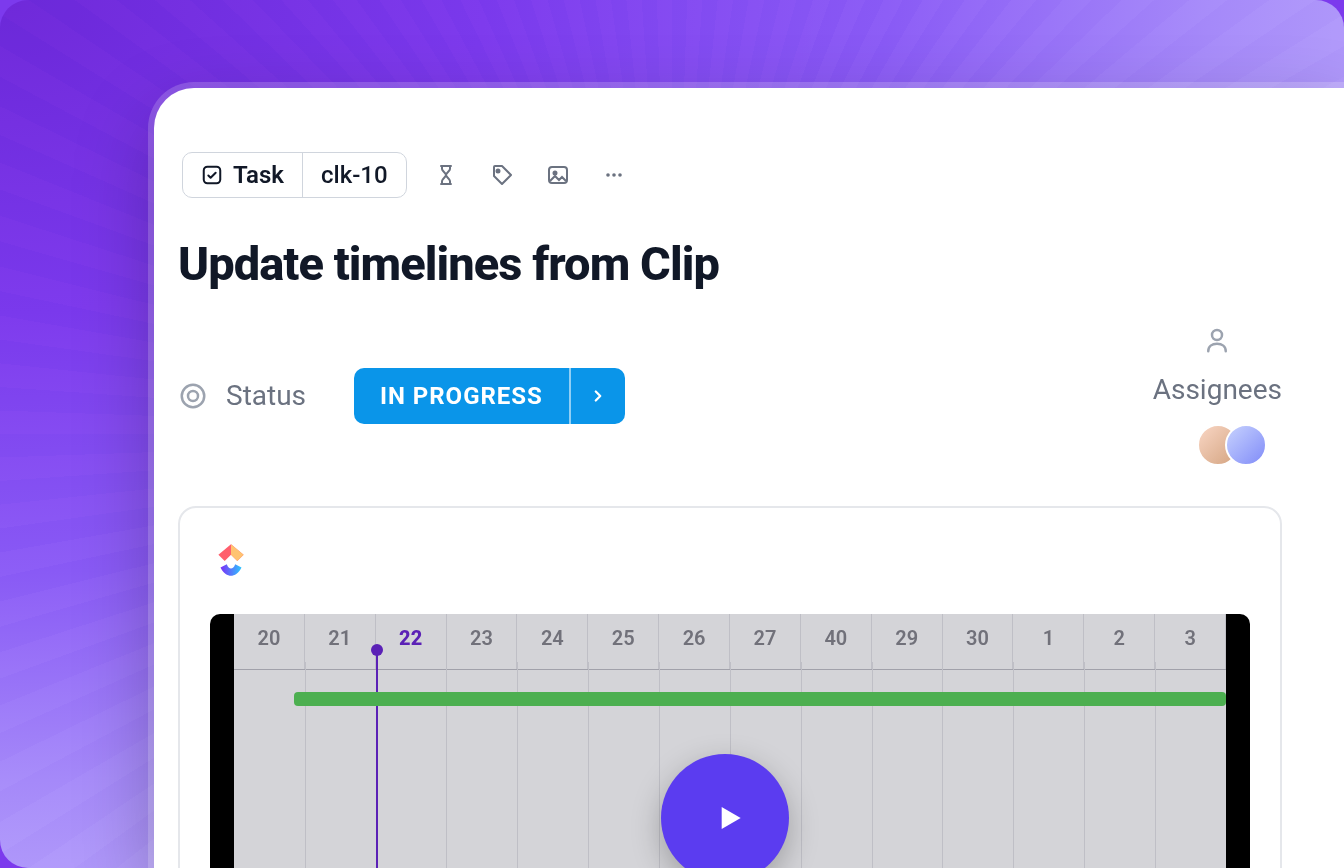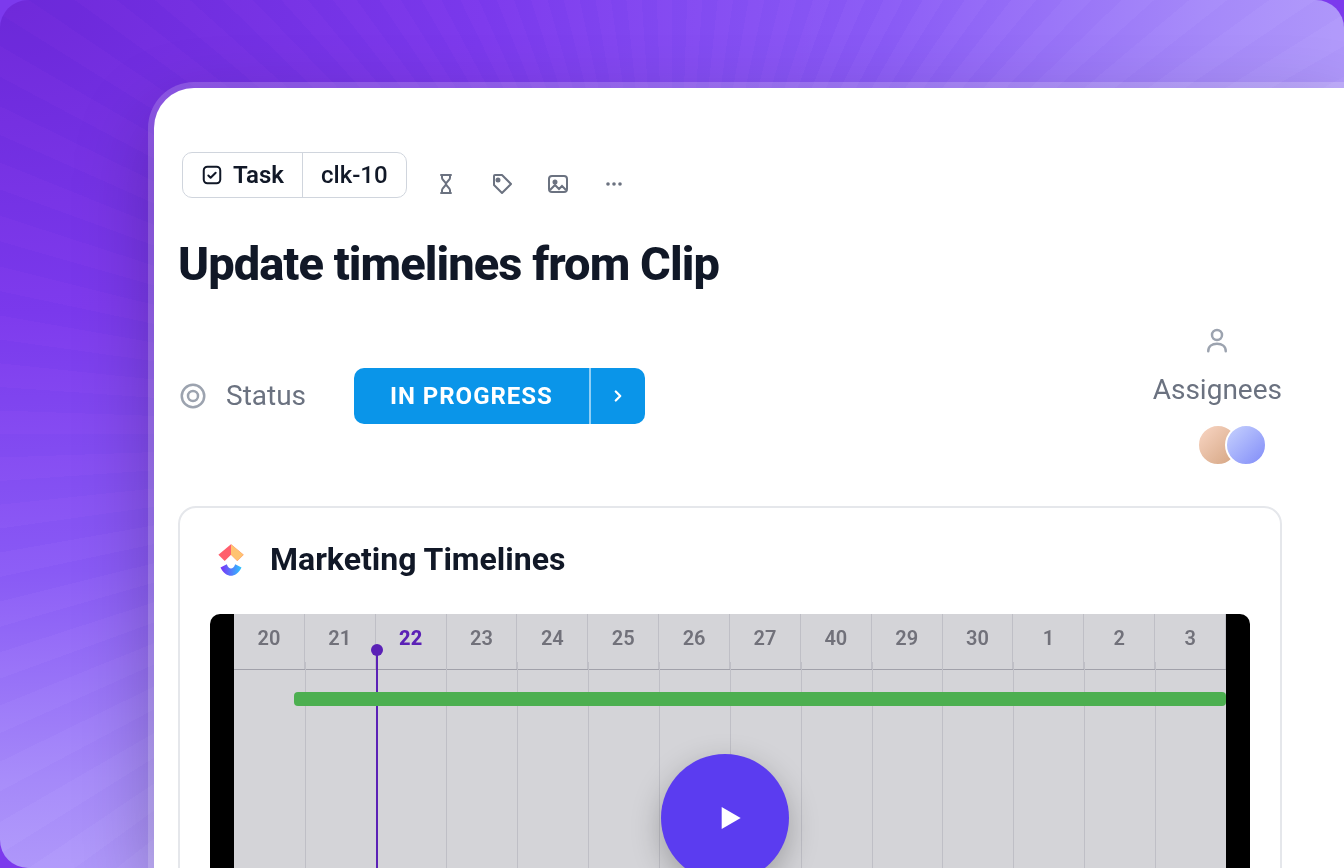--- a/index.html
+++ b/index.html
@@ -21,34 +21,34 @@
     background: #fff;
     border-radius: 40px 0 0 0;
     box-shadow:
       0 0 0 6px rgba(255,255,255,0.18),
       0 30px 80px rgba(0,0,0,0.25);
     padding: 64px 64px 0 0;
     overflow: hidden;
   }
   .inner { padding-left: 24px; }
   
-  .hdr { display: flex; align-items: flex-end; gap: 25px; padding-left: 4px; }
+  .hdr { display: flex; align-items: center; gap: 25px; padding-left: 4px; }
   .pill-group { display: flex; border: 1px solid #d0d5dd; border-radius: 10px; overflow: hidden; }
   .pill { display: flex; align-items: center; gap: 10px; padding: 8px 18px; font-size: 24px; font-weight: 600; color: #111827; }
   .pill + .pill { border-left: 1px solid #d0d5dd; font-weight: 500; }
   .hdr-icons { display: flex; gap: 28px; color: #6b7280; }
   .hdr-icons .ic { width: 28px; height: 28px; display: flex; align-items: center; justify-content: center; }
   
   .title { font-size: 47px; font-weight: 800; color: #111827; letter-spacing: -0.02em; margin-top: 38px; }
   
   .meta { display: flex; align-items: center; gap: 48px; margin-top: 34px; }
   .meta-left, .meta-right { display: flex; align-items: center; gap: 18px; color: #6b7280; font-size: 28px; }
   .meta-right { margin-left: auto; flex-direction: column; }
   .status-btn { display: flex; align-items: stretch; border-radius: 10px; overflow: hidden; }
-  .status-main { background: #0ea5e9; background: #0a95e9; color: #fff; font-weight: 700; font-size: 24px; letter-spacing: .04em; padding: 14px 36px; }
+  .status-main { background: #0ea5e9; background: #0a95e9; color: #fff; font-weight: 700; font-size: 24px; letter-spacing: .04em; padding: 14px 26px; }
   .status-arrow { background: #0a95e9; border-left: 2px solid rgba(255,255,255,.55); display: flex; align-items: center; justify-content: center; padding: 0 18px; }
   .avatars { display: flex; }
   .avatar { width: 42px; height: 42px; border-radius: 50%; border: 2px solid #fff; background-size: cover; background-position: center; }
   .avatar + .avatar { margin-left: -14px; }
   .av1 { background: linear-gradient(135deg,#f9d6c4,#d4a481); }
   .av2 { background: linear-gradient(135deg,#c7d2fe,#818cf8); }
   
   .card { border: 2px solid #e5e7eb; border-radius: 18px; margin-top: 40px; padding: 30px 30px 0 30px; }
   .card-hdr { display: flex; align-items: center; gap: 18px; }
   .logo { width: 42px; height: 42px; }
@@ -165,21 +165,20 @@
             <path d="M20 6 L32 16 L26 22 L20 16 Z" fill="#ffc371"></path>
             <path d="M10 28 c2 5 7 8 10 8 s8 -3 10 -8 l-6 -3 c-1 3 -2.5 4 -4 4 s-3 -1 -4 -4 z" fill="url(#g1)"></path>
             <defs>
                 <linearGradient id="g1" x1="0" x2="1">
                   <stop offset="0" stop-color="#7b2ff7"></stop>
                   <stop offset="1" stop-color="#2ec5ff"></stop>
                 </linearGradient>
               </defs>
           </svg>
         </span>
-        <div class="card-title">Marketing Timelines</div>
       </div>
 
       <div class="gantt">
         <div class="gantt-inner">
           <div class="date-row">
             <div class="date-cell">20</div>
             <div class="date-cell">21</div>
             <div class="date-cell active">22</div>
             <div class="date-cell">23</div>
             <div class="date-cell">24</div>

